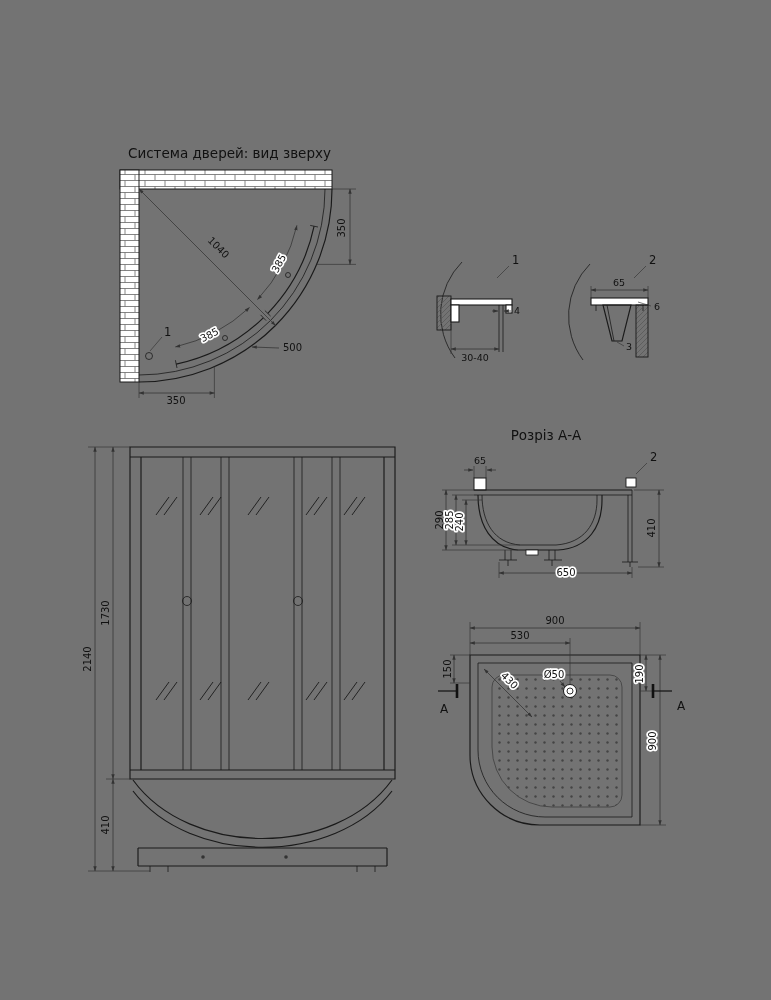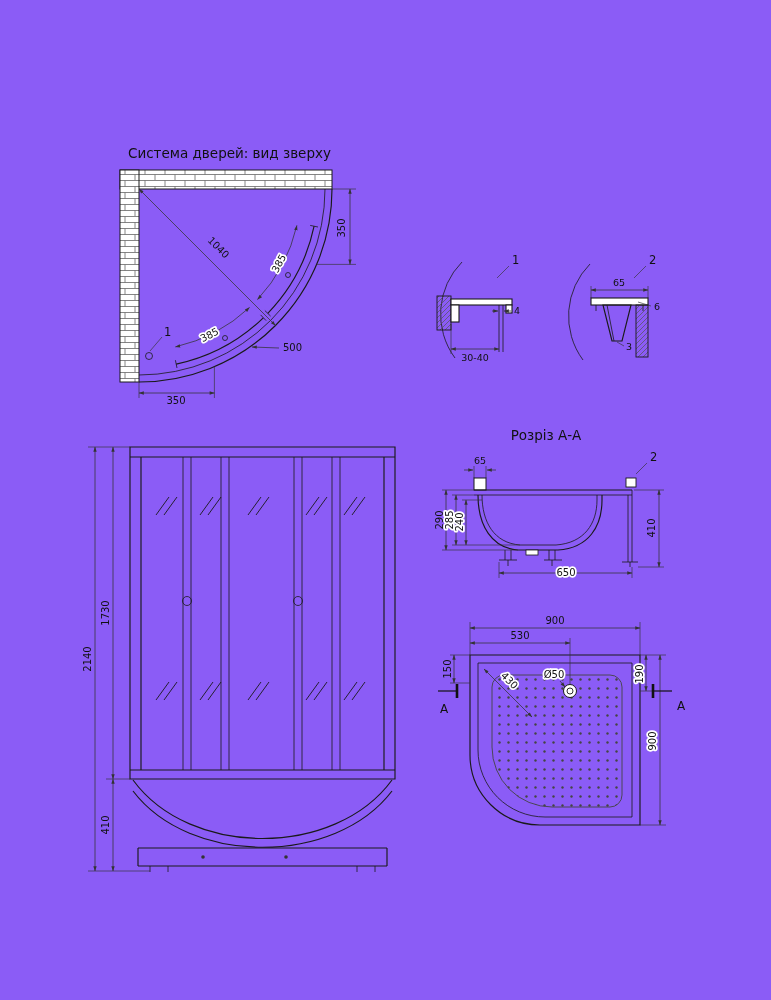--- a/index.html
+++ b/index.html
@@ -1,16 +1,16 @@
 <!DOCTYPE html>
 <html><head>
 <meta charset="utf-8">
 <style>
   html,body{margin:0;padding:0;background:#fff;}
-  .page{width:771px;height:1000px;background:#8b5cf6;position:relative;font-family:"DejaVu Sans",sans-serif;}
+  .page{width:771px;height:1000px;background:#737373;position:relative;font-family:"DejaVu Sans",sans-serif;}
   svg{display:block;}
   .ln{fill:none;stroke:#1a1a1a;stroke-width:1.15;}
   .ln2{fill:none;stroke:#1a1a1a;stroke-width:0.8;}
   .ext{fill:none;stroke:#333;stroke-width:0.65;}
   .dim{fill:none;stroke:#333;stroke-width:0.75;}
   .mark{fill:none;stroke:#111;stroke-width:1.2;}
   .tick{fill:none;stroke:#111;stroke-width:2.6;}
   text{fill:#111;}
   .t{font-size:10px;text-anchor:middle;}
   .ts{font-size:9.5px;text-anchor:middle;}

